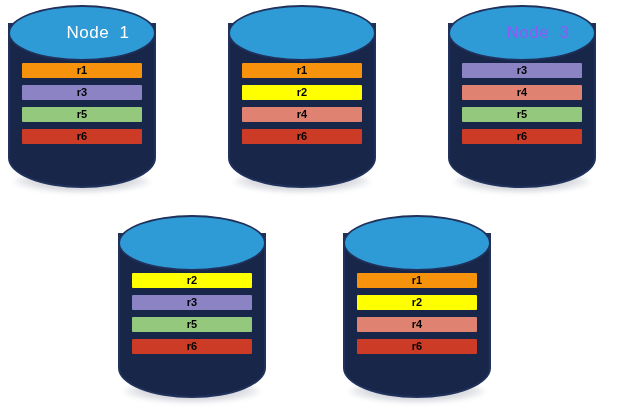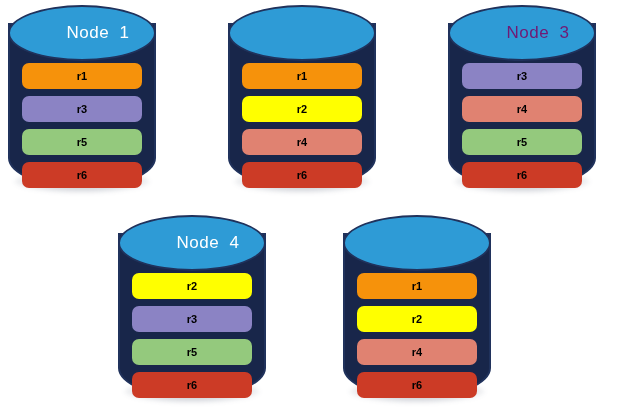--- a/index.html
+++ b/index.html
@@ -91,22 +91,22 @@
     top: 58px;
     width: 148px;
     display: flex;
     flex-direction: column;
     gap: 7px;
     padding: 0 14px;
     box-sizing: border-box;
   }
 
   .replica-bar {
-    height: 26px;
-    border-radius: 7px;
+    height: 15px;
+    border-radius: 1px;
     display: flex;
     align-items: center;
     justify-content: center;
     color: #000000;
     font-size: 11px;
     font-weight: bold;
     line-height: 1;
   }
 </style>
 </head>
@@ -133,33 +133,32 @@
         <div class="replica-bar" style="background: rgb(246, 146, 11); color: rgb(0, 0, 0);">r1</div>
         <div class="replica-bar" style="background: rgb(255, 255, 0); color: rgb(0, 0, 0);">r2</div>
         <div class="replica-bar" style="background: rgb(224, 130, 113); color: rgb(0, 0, 0);">r4</div>
         <div class="replica-bar" style="background: rgb(204, 59, 38); color: rgb(0, 0, 0);">r6</div>
       </div>
     </div>
     <div class="node" style="left: 448px; top: 5px;">
       <div class="node-shadow"></div>
       <div class="node-body" style="background: rgb(24, 38, 74); border-color: rgb(32, 50, 92);"></div>
       <div class="node-top" style="background: rgb(46, 155, 214); border-color: rgb(32, 50, 92);"></div>
-      <div class="node-label" style="color: #701a75; text-align: center;">Node  3</div>
+      <div class="node-label" style="color: #8b5cf6; text-align: center;">Node  3</div>
       <div class="replica-stack">
         <div class="replica-bar" style="background: rgb(139, 131, 196); color: rgb(0, 0, 0);">r3</div>
         <div class="replica-bar" style="background: rgb(224, 130, 113); color: rgb(0, 0, 0);">r4</div>
         <div class="replica-bar" style="background: rgb(148, 201, 125); color: rgb(0, 0, 0);">r5</div>
         <div class="replica-bar" style="background: rgb(204, 59, 38); color: rgb(0, 0, 0);">r6</div>
       </div>
     </div>
     <div class="node" style="left: 118px; top: 215px;">
       <div class="node-shadow"></div>
       <div class="node-body" style="background: rgb(24, 38, 74); border-color: rgb(32, 50, 92);"></div>
       <div class="node-top" style="background: rgb(46, 155, 214); border-color: rgb(32, 50, 92);"></div>
-      <div class="node-label" style="color: rgb(255, 255, 255);">Node  4</div>
       <div class="replica-stack">
         <div class="replica-bar" style="background: rgb(255, 255, 0); color: rgb(0, 0, 0);">r2</div>
         <div class="replica-bar" style="background: rgb(139, 131, 196); color: rgb(0, 0, 0);">r3</div>
         <div class="replica-bar" style="background: rgb(148, 201, 125); color: rgb(0, 0, 0);">r5</div>
         <div class="replica-bar" style="background: rgb(204, 59, 38); color: rgb(0, 0, 0);">r6</div>
       </div>
     </div>
     <div class="node" style="left: 343px; top: 215px;">
       <div class="node-shadow"></div>
       <div class="node-body" style="background: rgb(24, 38, 74); border-color: rgb(32, 50, 92);"></div>

